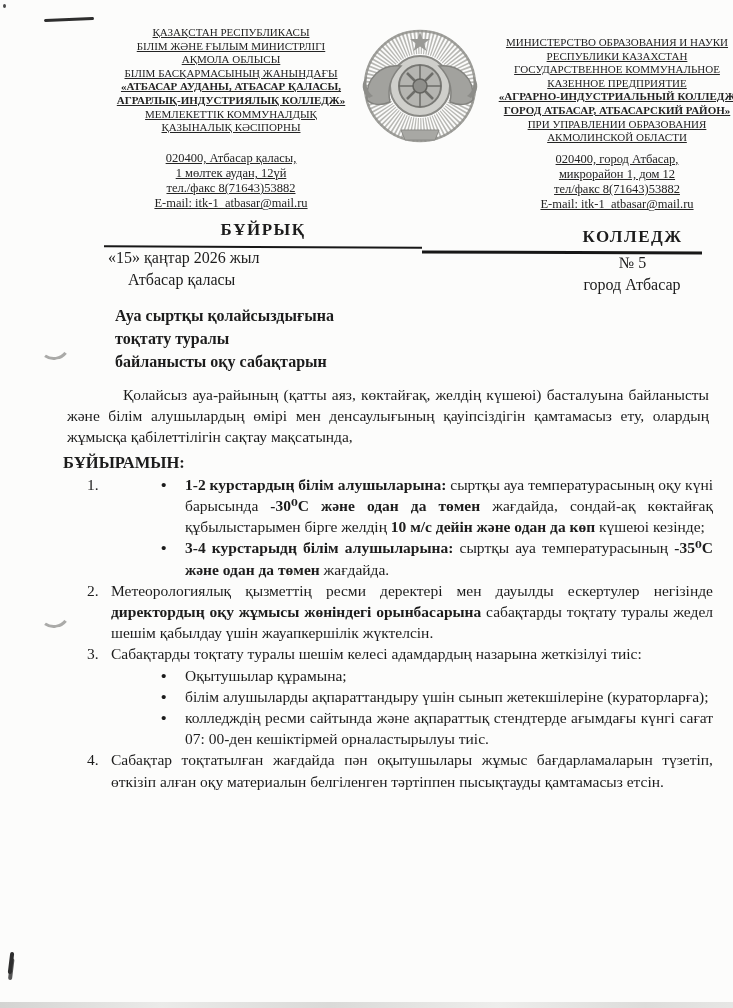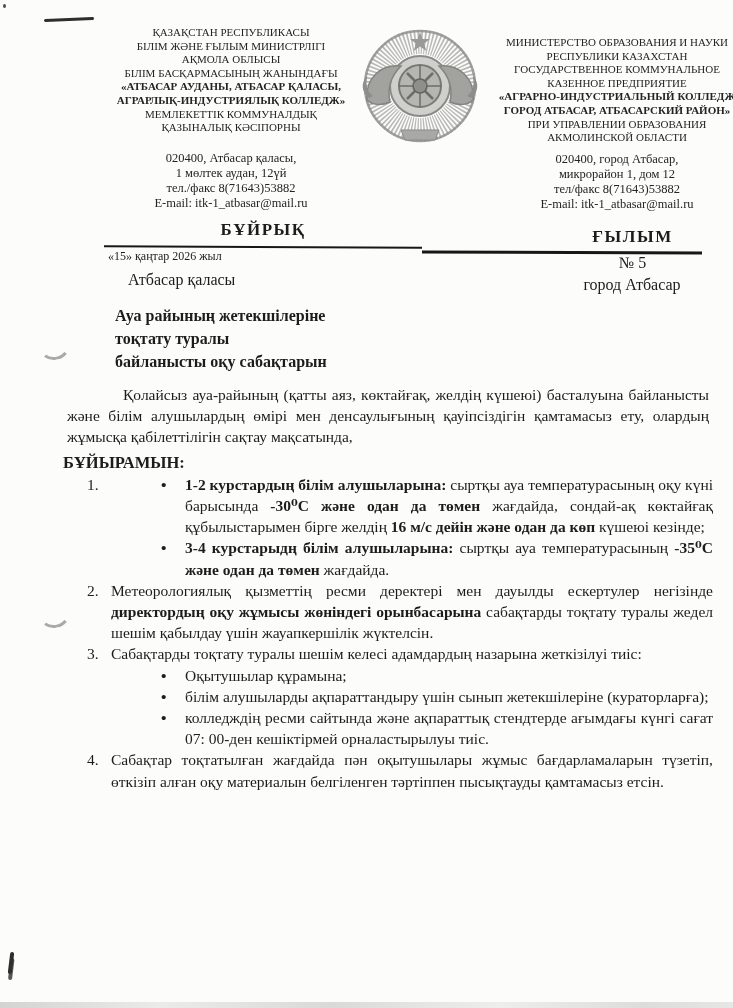--- a/index.html
+++ b/index.html
@@ -15,36 +15,36 @@
   .mark-dash { left:44px; top:18px; width:50px; height:3px; background:#2e2e2e; border-radius:2px; transform:rotate(-2.5deg); }
   .mark-dot { left:3px; top:4px; width:3px; height:4px; background:#4a4a4a; border-radius:50%; }
   .crescent { width:26px; height:24px; border:3px solid transparent; border-bottom:3px solid #8f8f8d; border-radius:50%; opacity:.75; }
   .c1 { left:38px; top:330px; transform:rotate(-8deg); }
   .c2 { left:38px; top:598px; transform:rotate(-8deg); }
   .squiggle { left:9px; top:952px; width:4px; height:22px; background:#2e2e2e; border-radius:2px; transform:rotate(7deg); box-shadow:1px 6px 0 0 #555; }
   .bottom-strip { left:0; bottom:0; width:733px; height:6px;
     background:linear-gradient(90deg,#cfcfcd,#e9e9e7 22%,#d6d6d4 45%,#ececea 68%,#d9d9d7 88%,#e4e4e2); opacity:.9; }
 
   
-  .hdr { position:absolute; text-align:center; font-size:11px; line-height:13.6px; color:#242424; }
+  .hdr { position:absolute; text-align:center; font-size:11px; line-height:13.6px; color:#242424;text-decoration:underline; }
   .hdr-left  { left:85px;  top:26px; width:292px; }
   .hdr-right { left:470px; top:36px; width:294px; }
   .hdr .bold { font-weight:bold; }
   .addr { font-size:12.5px; line-height:15.2px; }
   .hdr-left  .addr { margin-top:16px; }
   .hdr-right .addr { margin-top:7px; }
   .emblem { position:absolute; left:357px; top:26px; }
 
   
   .rule { position:absolute; background:#171717; }
   .rule-left  { left:104px; top:246px; width:318px; height:2px;   transform:rotate(0.25deg); }
   .rule-right { left:422px; top:251px; width:280px; height:2.5px; transform:rotate(0.2deg); }
   .title-kk { position:absolute; left:104px; top:220px; width:318px; text-align:center; font-weight:bold; font-size:17px; letter-spacing:1.5px; }
   .title-ru { position:absolute; left:560px; top:227px; width:145px; text-align:center; font-weight:bold; font-size:17px; letter-spacing:1.5px; }
-  .date-kk  { position:absolute; left:108px; top:249px; font-size:12px; }
+  .date-kk  { position:absolute; left:108px; top:249px; font-size:16px; }
   .place-kk { position:absolute; left:128px; top:271px; font-size:16px; }
   .num-ru   { position:absolute; left:560px; top:254px; width:145px; text-align:center; font-size:16px; }
   .place-ru { position:absolute; left:548px; top:276px; width:168px; text-align:center; font-size:16px; }
 
   
   .subject { position:absolute; left:115px; top:304px; font-weight:bold; font-size:16px; line-height:23px; }
 
   
   .bodytext { position:absolute; left:63px; top:380px; width:650px; font-size:15.5px; line-height:21.2px; text-align:justify; }
   .intro { margin:4px; text-indent:56px; }
@@ -117,42 +117,42 @@
     <div>АКМОЛИНСКОЙ ОБЛАСТИ</div>
     <div class="addr">
       <div>020400, город Атбасар,</div>
       <div>микрорайон 1, дом 12</div>
       <div>тел/факс 8(71643)53882</div>
       <div>E-mail: itk-1_atbasar@mail.ru</div>
     </div>
   </div>
 
   <div class="title-kk">БҰЙРЫҚ</div>
-  <div class="title-ru">ҒЫЛЫМ</div>
+  <div class="title-ru">КОЛЛЕДЖ</div>
   <div class="rule rule-left"></div>
   <div class="rule rule-right"></div>
   <div class="date-kk">«15» қаңтар 2026 жыл</div>
   <div class="place-kk">Атбасар қаласы</div>
   <div class="num-ru">№ 5</div>
   <div class="place-ru">город Атбасар</div>
 
   <div class="subject">
-    <div>Ауа райының жетекшілеріне</div>
+    <div>Ауа сыртқы қолайсыздығына</div>
     <div>тоқтату туралы</div>
     <div>байланысты оқу сабақтарын</div>
   </div>
 
   <div class="bodytext">
     <p class="intro"><span>Қолайсыз ауа-райының (қатты аяз, көктайғақ, желдің күшеюі) басталуына байланысты және білім алушылардың өмірі мен денсаулығының қауіпсіздігін қамтамасыз ету, олардың жұмысқа қабілеттілігін сақтау мақсатында,</span></p>
     <div class="verb">БҰЙЫРАМЫН:</div>
     <ol class="main">
       <li>
         <span class="num-marker">1.</span>
         <ul class="sub">
-          <li><span><b>1-2 курстардың білім алушыларына:</b><span> сыртқы ауа температурасының оқу күні барысында </span><b>-30⁰С және одан да төмен</b><span> жағдайда, сондай-ақ көктайғақ құбылыстарымен бірге желдің </span><b>16 м/с дейін және одан да көп</b><span> күшеюі кезінде;</span></span></li>
+          <li><span><b>1-2 курстардың білім алушыларына:</b><span> сыртқы ауа температурасының оқу күні барысында </span><b>-30⁰С және одан да төмен</b><span> жағдайда, сондай-ақ көктайғақ құбылыстарымен бірге желдің </span><b>10 м/с дейін және одан да көп</b><span> күшеюі кезінде;</span></span></li>
           <li><span><b>3-4 курстарыдң білім алушыларына:</b><span> сыртқы ауа температурасының </span><b>-35⁰С және одан да төмен</b><span> жағдайда.</span></span></li>
         </ul>
       </li>
       <li>
         <span class="num-marker">2.</span>
         <span><span>Метеорологиялық қызметтің ресми деректері мен дауылды ескертулер негізінде </span><b>директордың оқу жұмысы жөніндегі орынбасарына</b><span> сабақтарды тоқтату туралы жедел шешім қабылдау үшін жауапкершілік жүктелсін.</span></span>
       </li>
       <li>
         <span class="num-marker">3.</span>
         <span><span>Сабақтарды тоқтату туралы шешім келесі адамдардың назарына жеткізілуі тиіс:</span></span>

